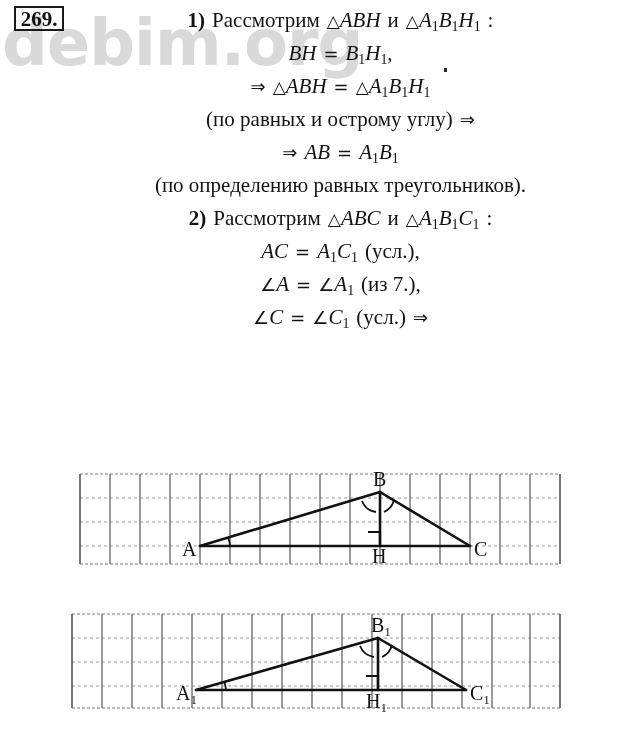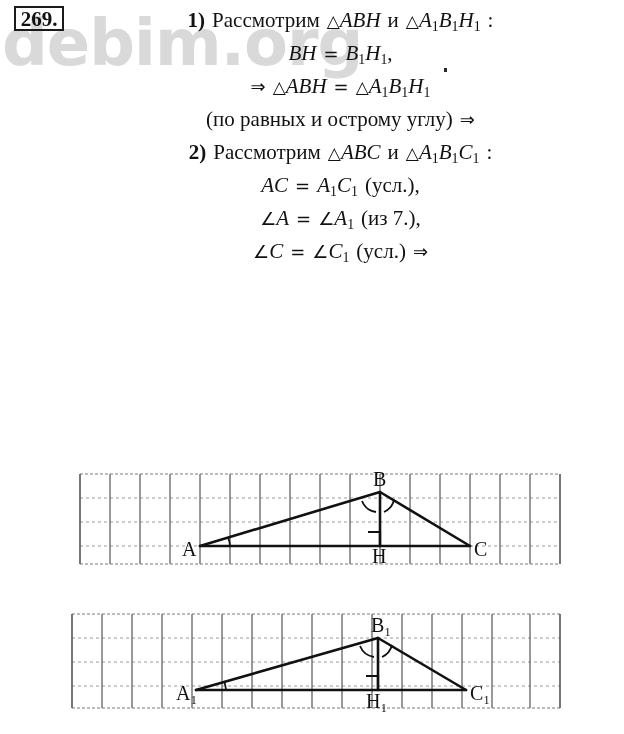--- a/index.html
+++ b/index.html
@@ -127,21 +127,27 @@
 
 
   <div class="line">
     <span class="sym">⇒</span><span class="spc"></span><span class="tri">△</span><span class="it">ABH</span><span class="spc"></span><span class="sym">=</span><span class="spc"></span><span class="tri">△</span><span class="it">A<sub>1</sub>B<sub>1</sub>H<sub>1</sub></span>
   </div>
 
   <div class="line">
     <span class="rm">(по равных и острому углу)</span><span class="spc"></span><span class="sym">⇒</span>
   </div>
 
-
+  <div class="line">
+    <span class="sym">⇒</span><span class="spc"></span><span class="it">AB</span><span class="spc"></span><span class="sym">=</span><span class="spc"></span><span class="it">A<sub>1</sub>B<sub>1</sub></span>
+  </div>
+
+  <div class="line">
+    <span class="rm">(по определению равных треугольников).</span>
+  </div>
 
   <div class="line">
     <span class="bd rm">2)</span><span class="spc"></span><span class="rm">Рассмотрим</span><span class="spc"></span><span class="tri">△</span><span class="it">ABC</span><span class="spc"></span><span class="rm">и</span><span class="spc"></span><span class="tri">△</span><span class="it">A<sub>1</sub>B<sub>1</sub>C<sub>1</sub></span><span class="spc"></span><span class="rm">:</span>
   </div>
 
   <div class="line">
     <span class="it">AC</span><span class="spc"></span><span class="sym">=</span><span class="spc"></span><span class="it">A<sub>1</sub>C<sub>1</sub></span><span class="spc"></span><span class="rm">(усл.),</span>
   </div>
 
   <div class="line">

